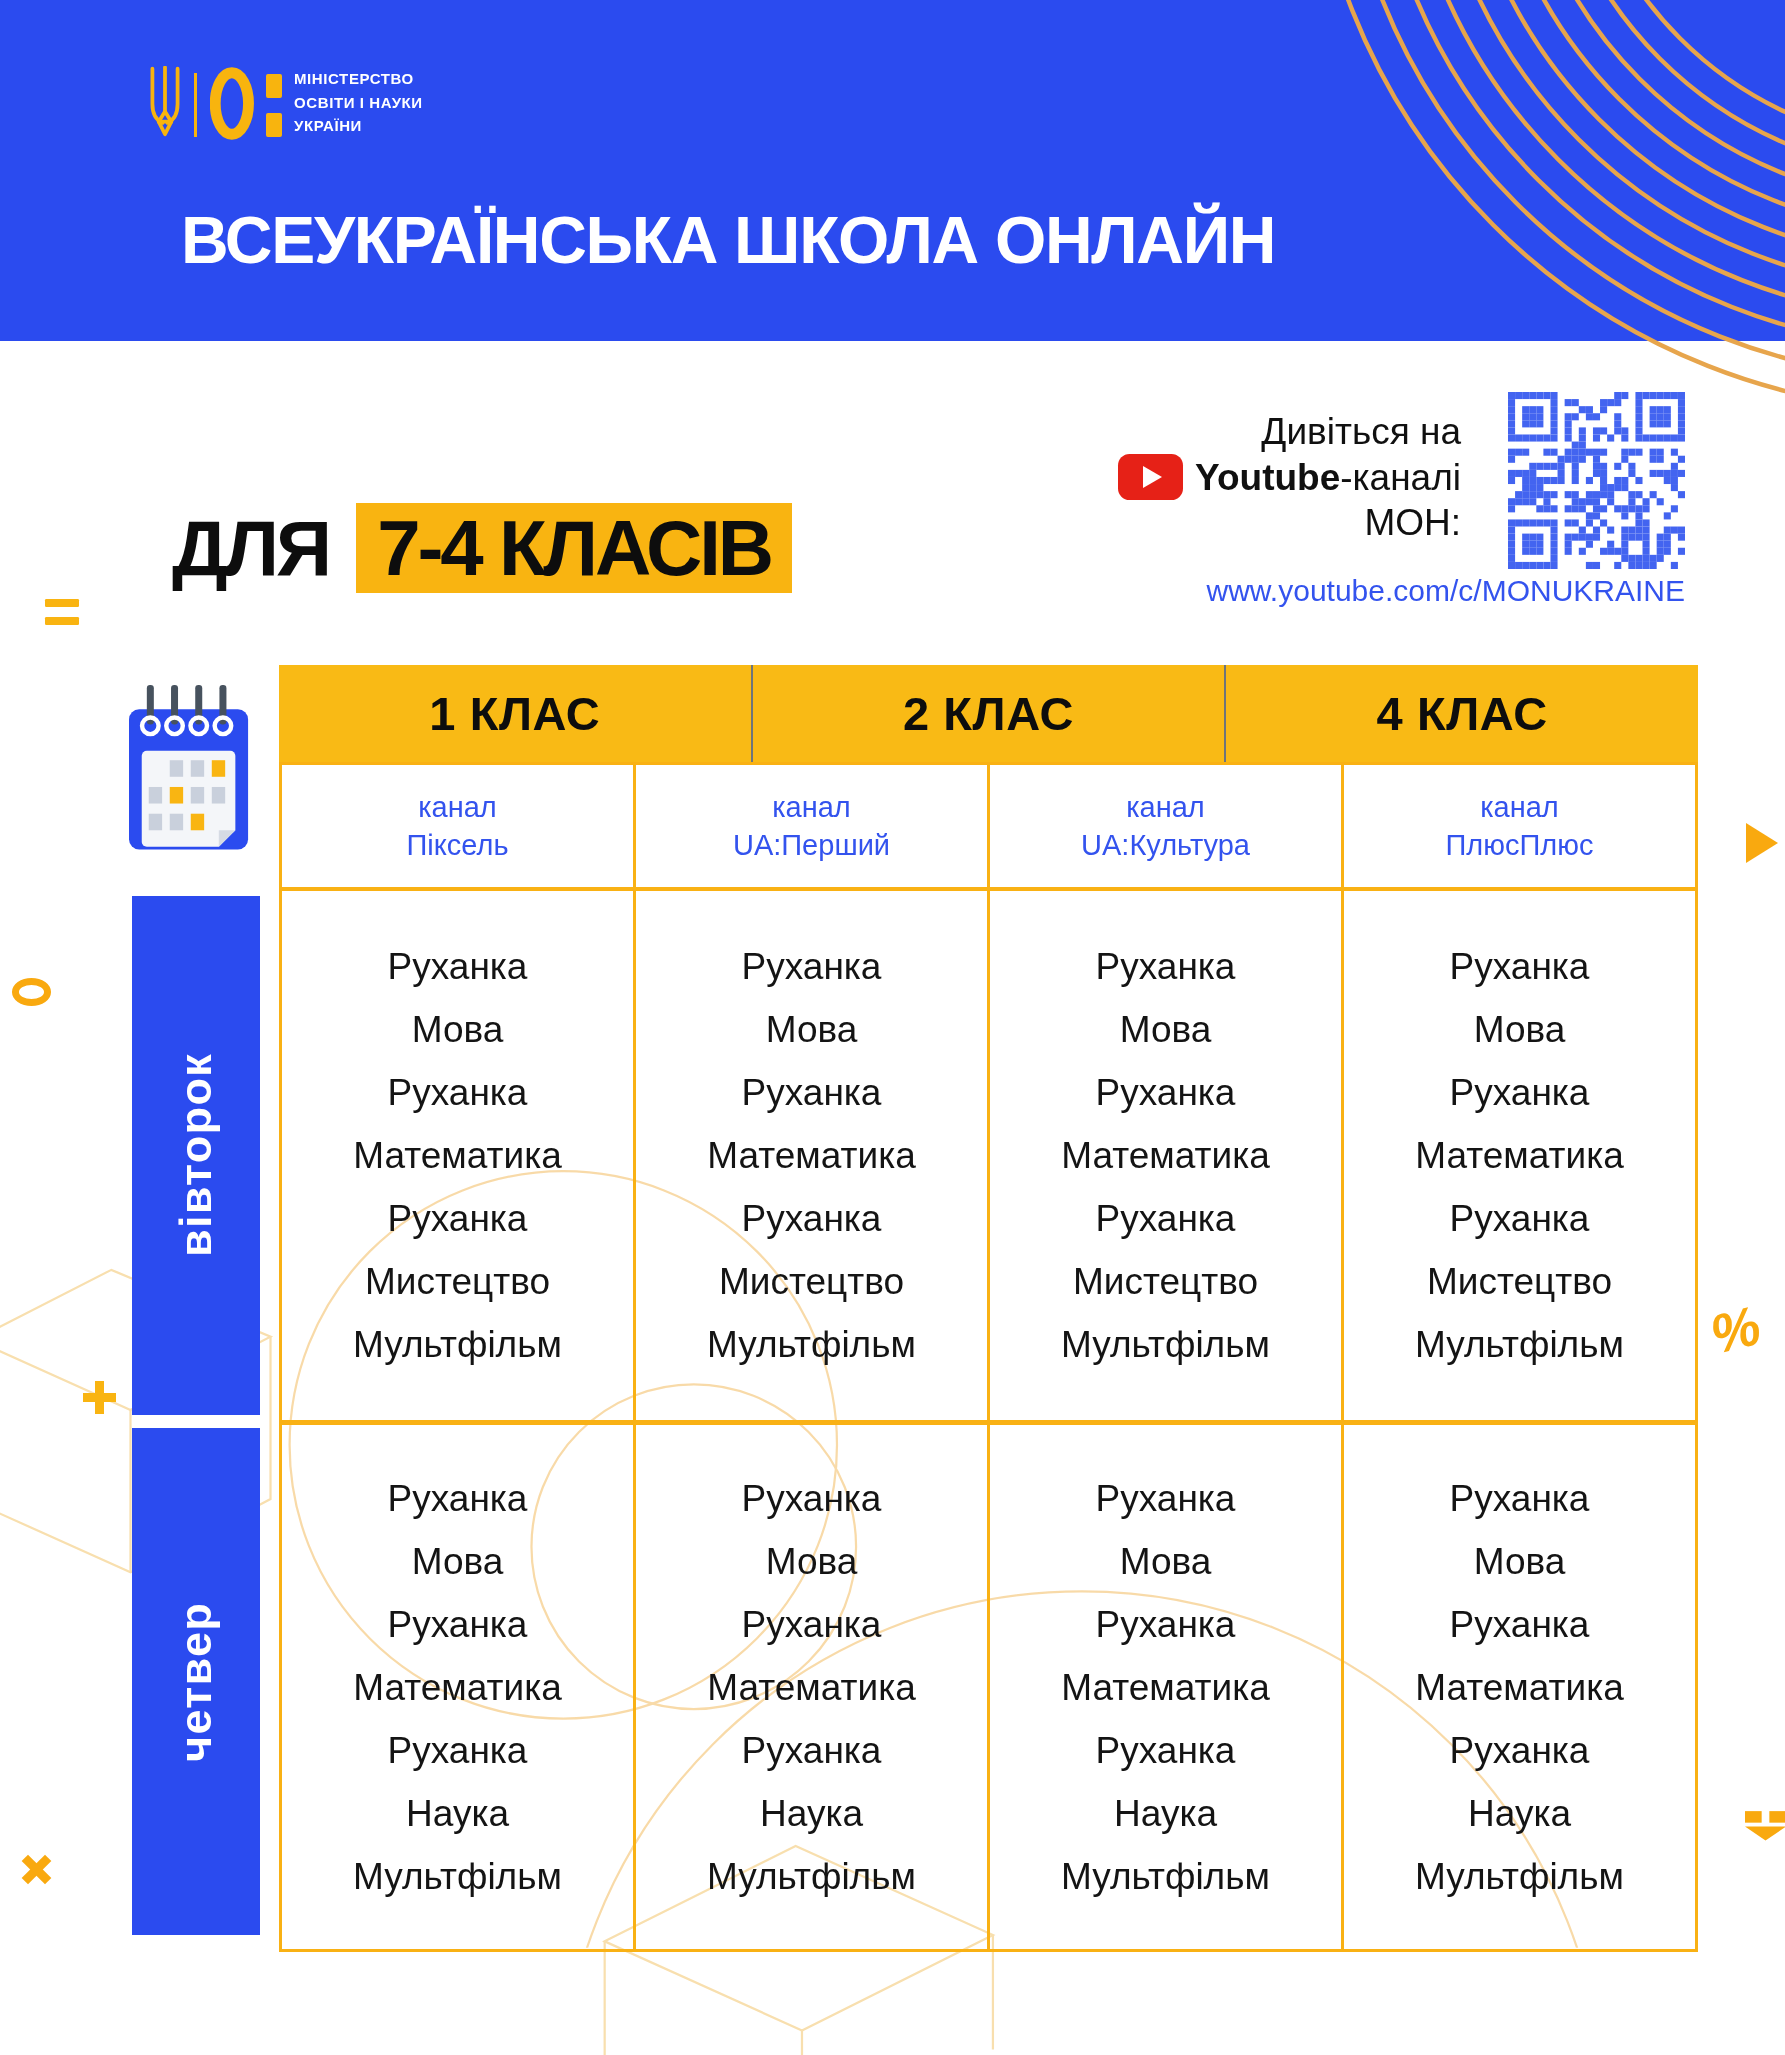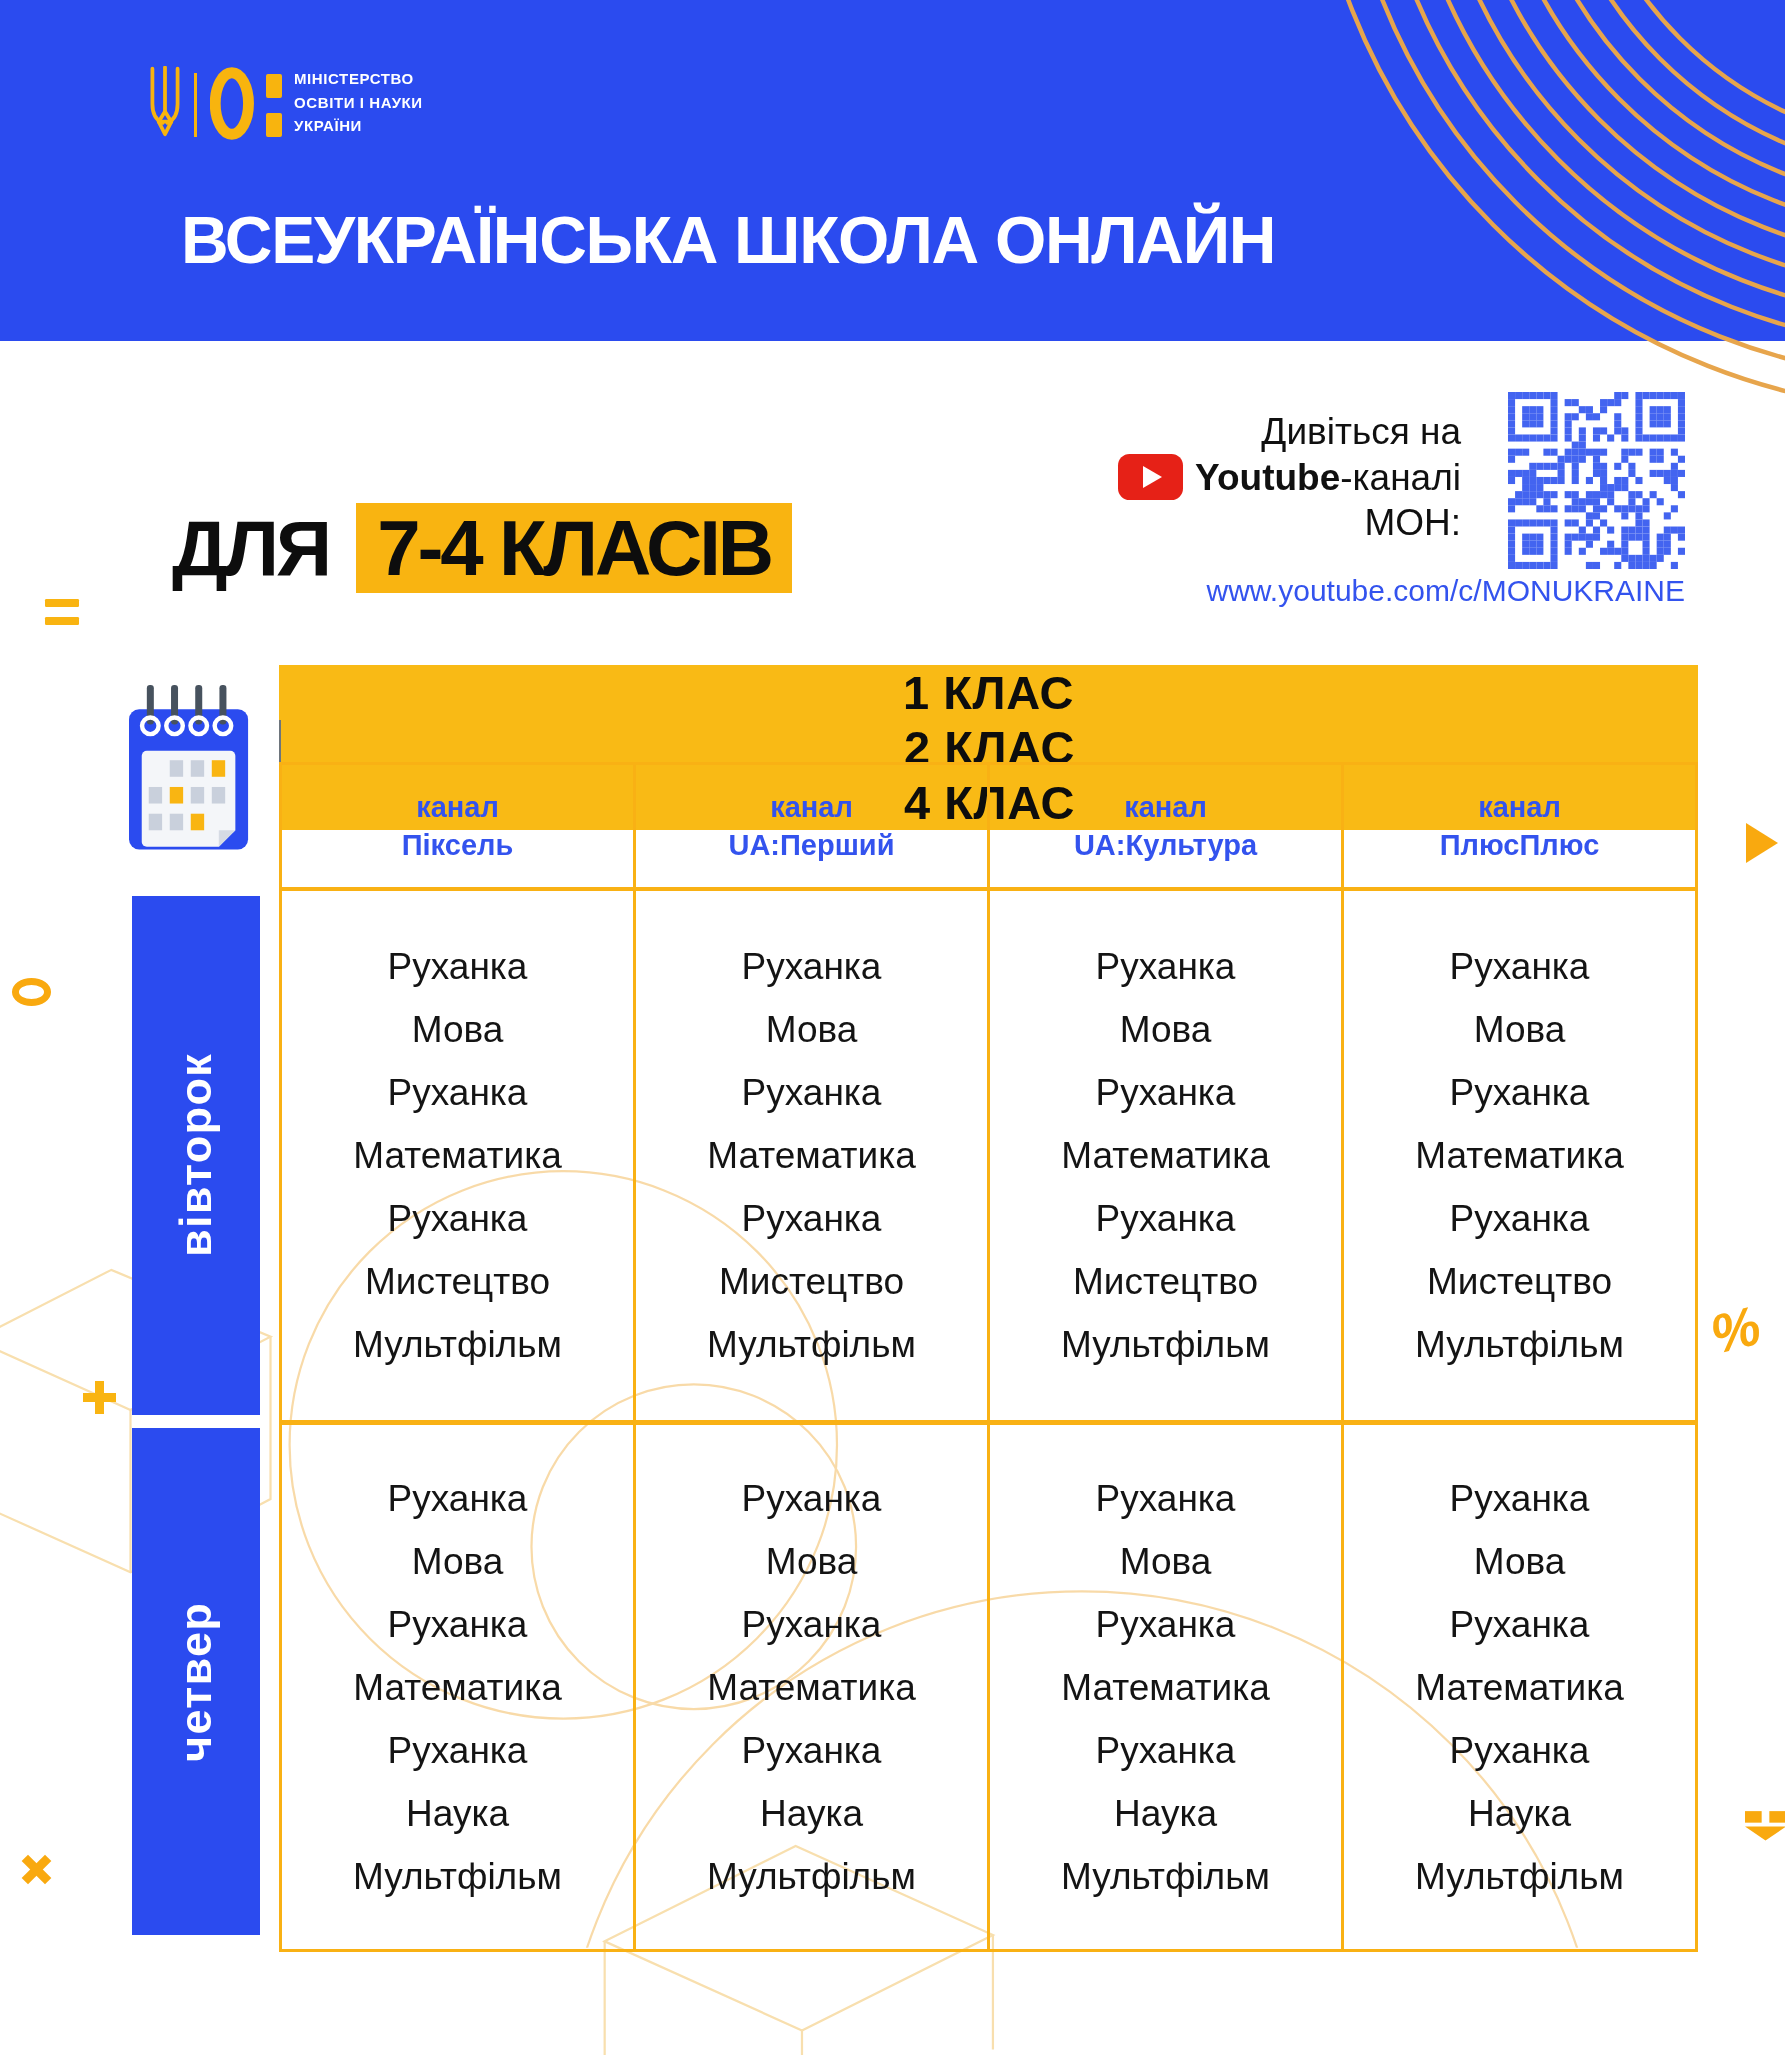--- a/index.html
+++ b/index.html
@@ -29,35 +29,35 @@
   .yt-line2{display:flex;align-items:center;justify-content:flex-end;gap:12px;}
   .yt-icon{width:65px;height:46px;background:#E62117;border-radius:11.5px;display:flex;align-items:center;
            justify-content:center;flex:none;}
   .yt-play{width:0;height:0;border-left:19px solid #ffffff;border-top:11.5px solid transparent;
            border-bottom:11.5px solid transparent;margin-left:3.8px;}
   .yt-bold{font-weight:800;}
   .yt-link{position:absolute;right:101px;top:574px;font-size:30px;font-weight:500;color:#3353EE;
            white-space:nowrap;}
 
   
-  .grade-row{position:absolute;left:279px;top:665px;width:1419px;height:97px;display:flex;box-sizing:border-box;flex-direction:column;}
+  .grade-row{position:absolute;left:279px;top:665px;width:1419px;height:97px;display:flex;box-sizing:border-box;}
   .grade-cell{flex:1;background:#F9BA15;display:flex;align-items:center;justify-content:center;
               font-size:47px;font-weight:800;color:#0d0d0d;letter-spacing:0.6px;}
   .grade-cell + .grade-cell{border-left:2.5px solid #6E757C;}
 
   .table-body{position:absolute;left:279px;top:762px;width:1419px;height:1190px;box-sizing:border-box;
               border:3.8px solid #F9B114;display:flex;flex-direction:column;}
   .t-row{display:flex;box-sizing:border-box;}
   .row-channels{height:122px;flex:none;}
   .row-day1{height:533px;flex:none;border-top:4.5px solid #F9B114;}
   .row-day2{flex:1;border-top:5.7px solid #F9B114;}
   .t-cell{flex:1;box-sizing:border-box;display:flex;flex-direction:column;align-items:center;
           justify-content:center;background:transparent;}
   .t-cell + .t-cell{border-left:3.8px solid #F9B114;}
-  .channel-cell{font-size:29px;font-weight:700;color:#3353EE;line-height:38px;text-align:center;}
+  .channel-cell{font-size:29px;font-weight:400;color:#3353EE;line-height:38px;text-align:center;}
   .lesson-item{font-size:37px;font-weight:500;color:#141414;line-height:63px;text-align:center;white-space:nowrap;}
 
   .day-bar{position:absolute;left:132px;width:128px;background:#2B4BEF;display:flex;align-items:center;
            justify-content:center;}
   .day-bar span{color:#ffffff;font-size:45px;font-weight:800;letter-spacing:1.3px;
                 writing-mode:vertical-rl;transform:rotate(180deg);}
 
   
   .glyph{position:absolute;}
   .eq-bar{width:34px;height:8.3px;background:#F9B411;border-radius:1.3px;}

